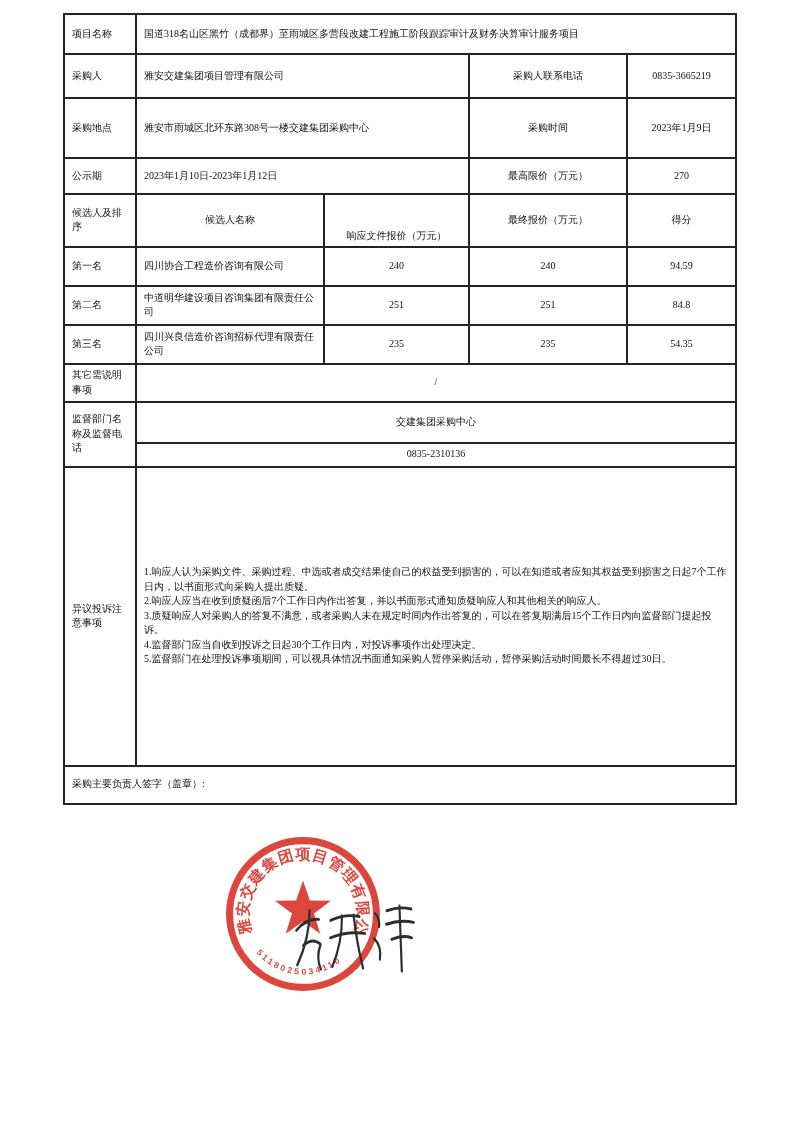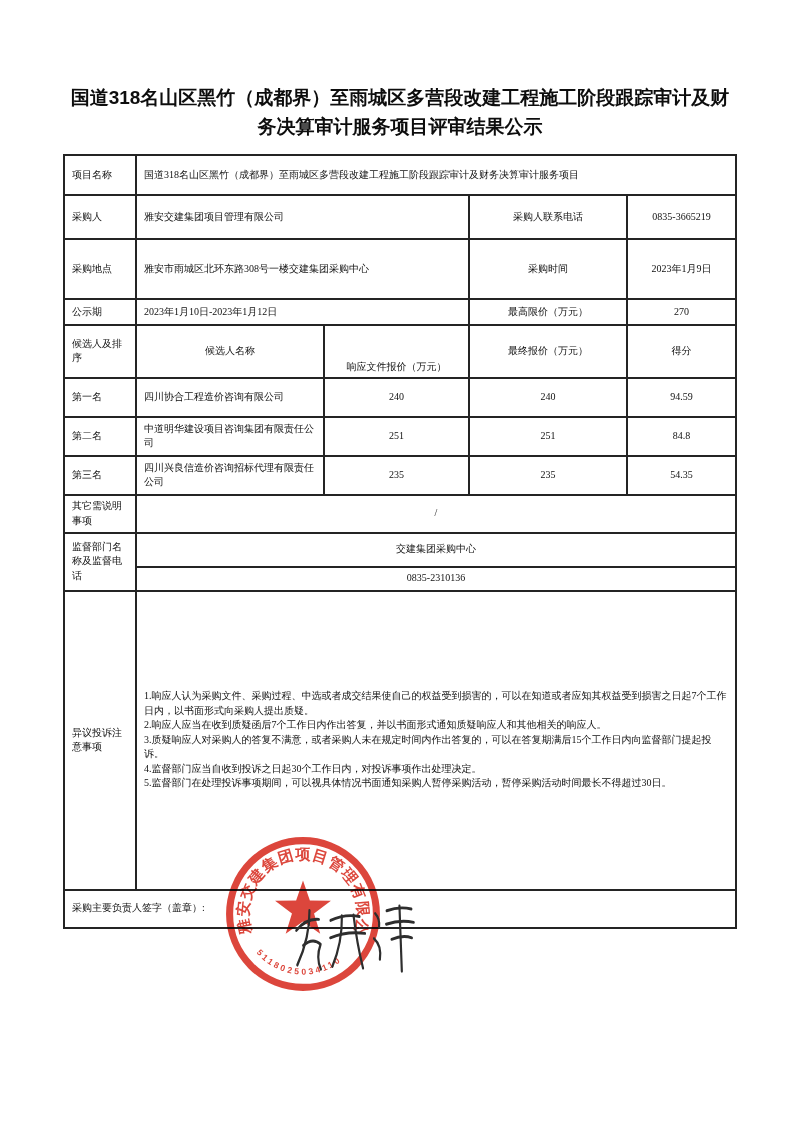--- a/index.html
+++ b/index.html
@@ -56,21 +56,20 @@
     width:138px;height:96px;
     transform:rotate(-4deg);
     pointer-events:none;
   }
 </style>
 </head>
 <body>
 
 <div class="page">
 
-  <div class="doc-title">国道318名山区黑竹（成都界）至雨城区多营段改建工程施工阶段跟踪审计及财务决算审计服务项目评审结果公示</div>
 
   <table class="notice">
     <colgroup>
       <col style="width:72px">
         <col style="width:188px">
         <col style="width:145px">
         <col style="width:158px">
         <col style="width:109px">
     </colgroup>
 
@@ -87,21 +86,21 @@
       <td class="c">0835-3665219</td>
     </tr>
 
     <tr style="height:60px">
       <td class="lbl">采购地点</td>
       <td colspan="2">雅安市雨城区北环东路308号一楼交建集团采购中心</td>
       <td class="c">采购时间</td>
       <td class="c">2023年1月9日</td>
     </tr>
 
-    <tr style="height:26px">
+    <tr style="height:36px">
       <td class="lbl">公示期</td>
       <td colspan="2">2023年1月10日-2023年1月12日</td>
       <td class="c">最高限价（万元）</td>
       <td class="c">270</td>
     </tr>
 
     <tr style="height:37px">
       <td class="lbl">候选人及排序</td>
       <td class="c">候选人名称</td>
       <td class="c"><span class="hdr-constrain">响应文件报价（万元）</span></td>
@@ -131,21 +130,21 @@
       <td class="c">235</td>
       <td class="c">235</td>
       <td class="c">54.35</td>
     </tr>
 
     <tr style="height:38px">
       <td class="lbl">其它需说明事项</td>
       <td colspan="4" class="c">/</td>
     </tr>
 
-    <tr style="height:34px">
+    <tr style="height:41px">
       <td class="lbl" rowspan="2">监督部门名称及监督电话</td>
       <td colspan="4" class="c">交建集团采购中心</td>
     </tr>
     <tr style="height:24px">
       <td colspan="4" class="c">0835-2310136</td>
     </tr>
 
     <tr style="height:299px">
       <td class="lbl">异议投诉注意事项</td>
       <td colspan="4" class="objection-cell">

